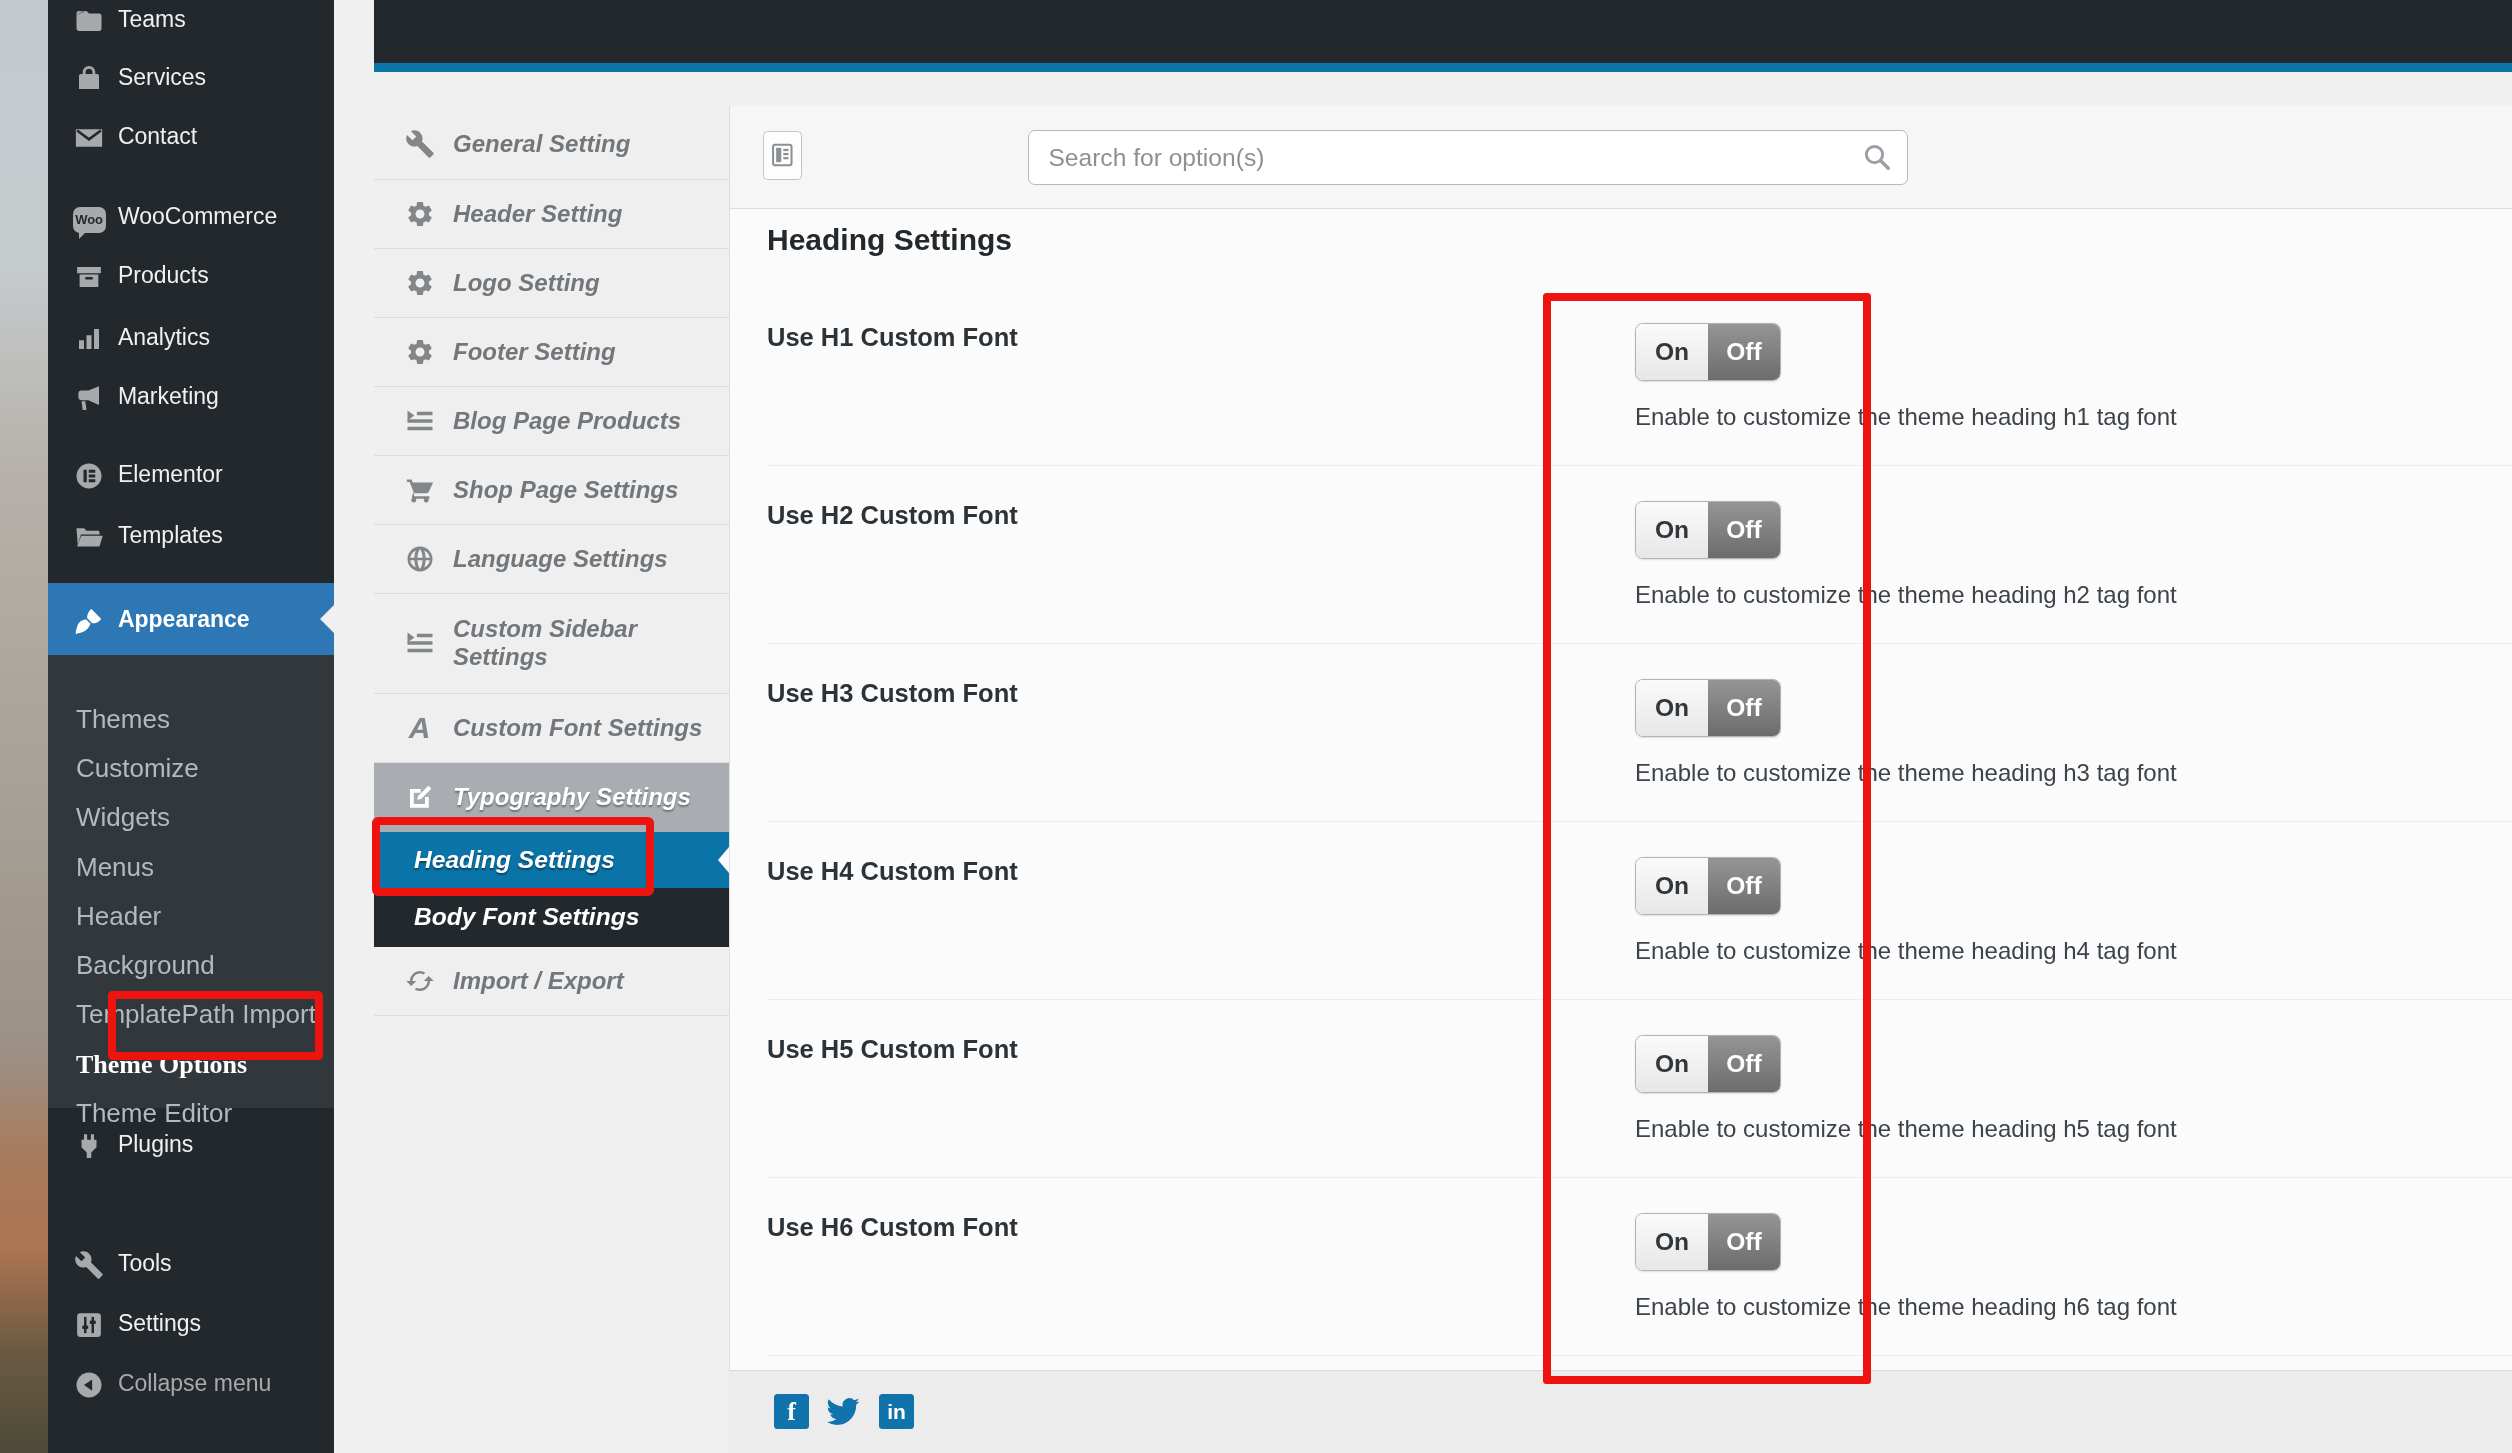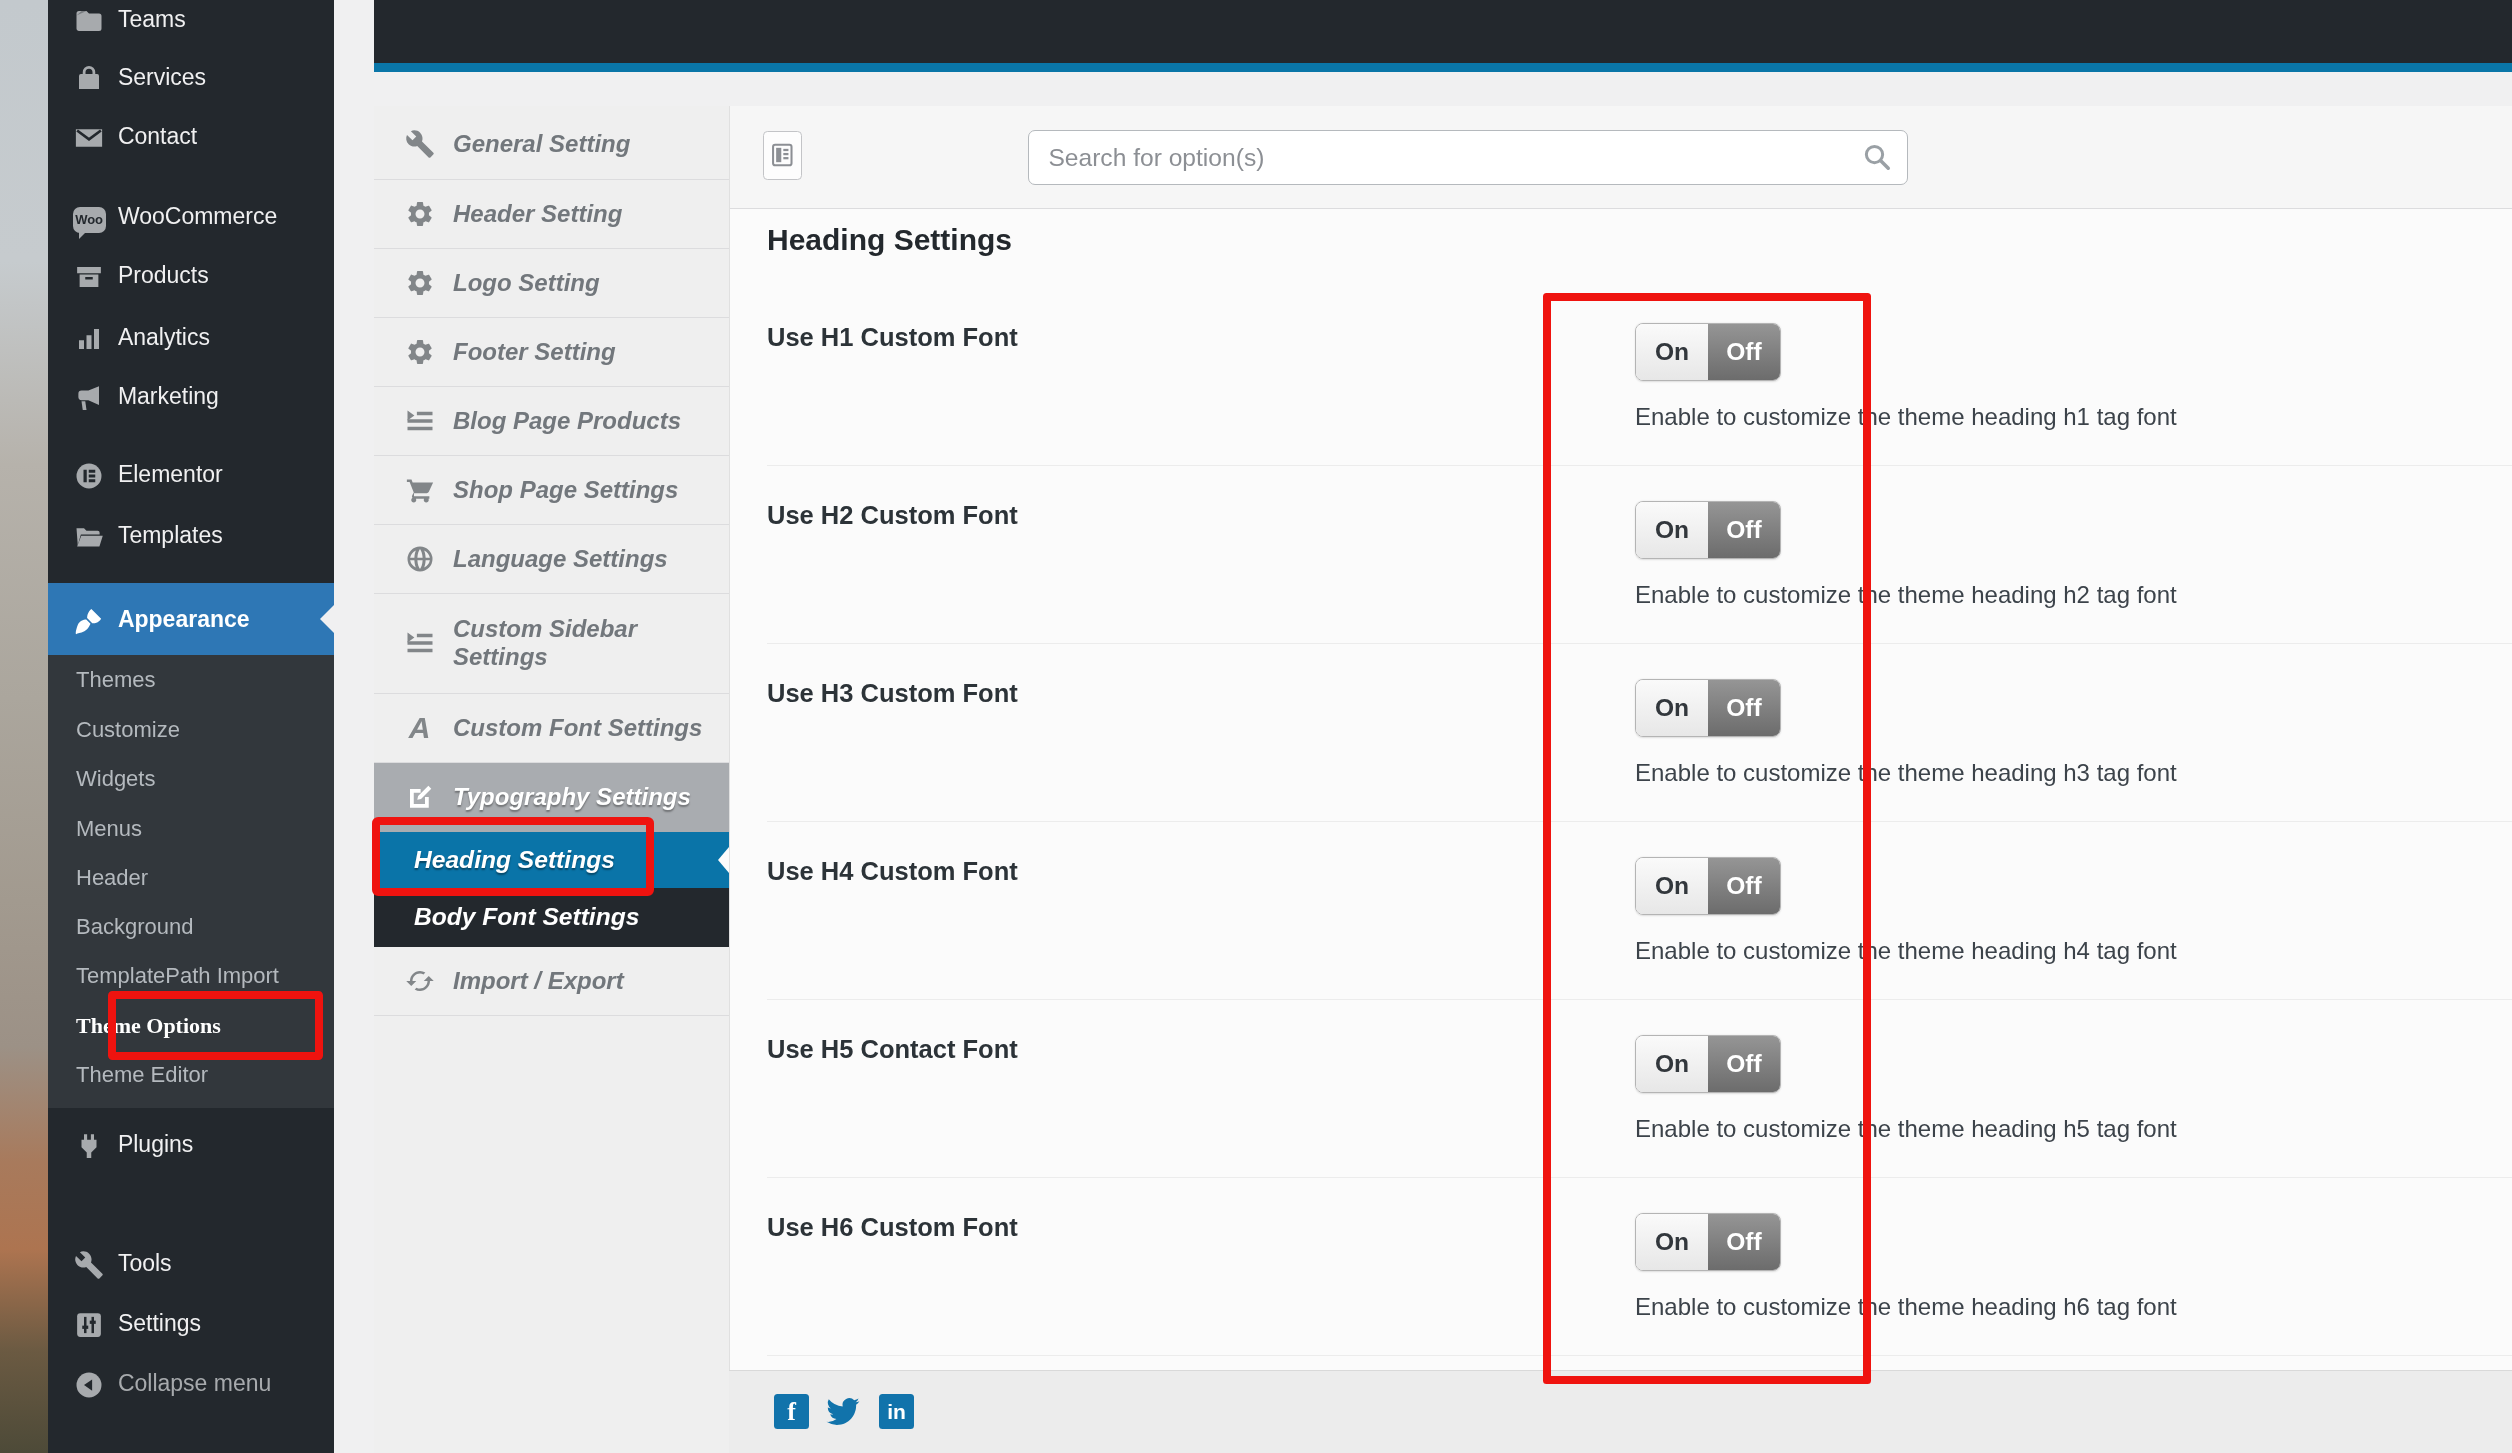--- a/index.html
+++ b/index.html
@@ -16,21 +16,21 @@
   .menu-item .mi-icon { width:33px; height:33px; color:#a7aaad; flex:0 0 33px; display:flex; align-items:flex-end; justify-content:center; }
   .menu-item .mi-icon svg { width:30px; height:30px; }
   .menu-item .mi-label { margin-left:12.3px; white-space:nowrap; }
 
   .menu-item.appearance { height:72px; background:#2e77b5; color:#fff; font-weight:600; }
   .menu-item.appearance .mi-icon { color:#fff; }
   .appearance-notch { position:absolute; right:0; top:50%; transform:translateY(-50%);
     width:0; height:0; border-top:14px solid transparent; border-bottom:14px solid transparent; border-right:14px solid #f0f0f1; }
 
   .submenu-block { position:absolute; left:0; top:655px; width:286px; height:453px; background:#32373c; }
-  .submenu-item { position:absolute; left:0; width:286px; height:49px; display:flex; align-items:center; padding-left:28px; color:#b4b9be; font-size:22px; cursor:pointer; white-space:nowrap; }
+  .submenu-item { position:absolute; left:0; width:286px; height:49px; display:flex; align-items:center; padding-left:28px; color:#b4b9be; font-size:26px; cursor:pointer; white-space:nowrap;margin-top:39px; }
   .submenu-item.current { color:#fff; font-weight:700;font-family:Liberation Serif, serif; }
 
   .woo-bubble { width:40px; height:26px; background:#a7aaad; border-radius:7px; position:relative;
     display:flex; align-items:center; justify-content:center; color:#23282d; font-size:13px; font-weight:700; }
   .woo-bubble:after { content:""; position:absolute; left:6.2px; bottom:-6.2px; border:4.4px solid transparent; border-top-color:#a7aaad; border-left-color:#a7aaad; }
 
   
   .page-gap { position:absolute; left:334px; top:0; width:40px; height:1453px; background:#f0f0f1; z-index:4; }
 
   
@@ -507,21 +507,21 @@
       </div>
       <div class="setting-row">
         <div class="setting-label">Use H4 Custom Font</div>
         <div class="toggle">
           <span class="t-on">On</span>
           <span class="t-off">Off</span>
         </div>
         <div class="setting-desc">Enable to customize the theme heading h4 tag font</div>
       </div>
       <div class="setting-row">
-        <div class="setting-label">Use H5 Contact Font</div>
+        <div class="setting-label">Use H5 Custom Font</div>
         <div class="toggle">
           <span class="t-on">On</span>
           <span class="t-off">Off</span>
         </div>
         <div class="setting-desc">Enable to customize the theme heading h5 tag font</div>
       </div>
       <div class="setting-row">
         <div class="setting-label">Use H6 Custom Font</div>
         <div class="toggle">
           <span class="t-on">On</span>

